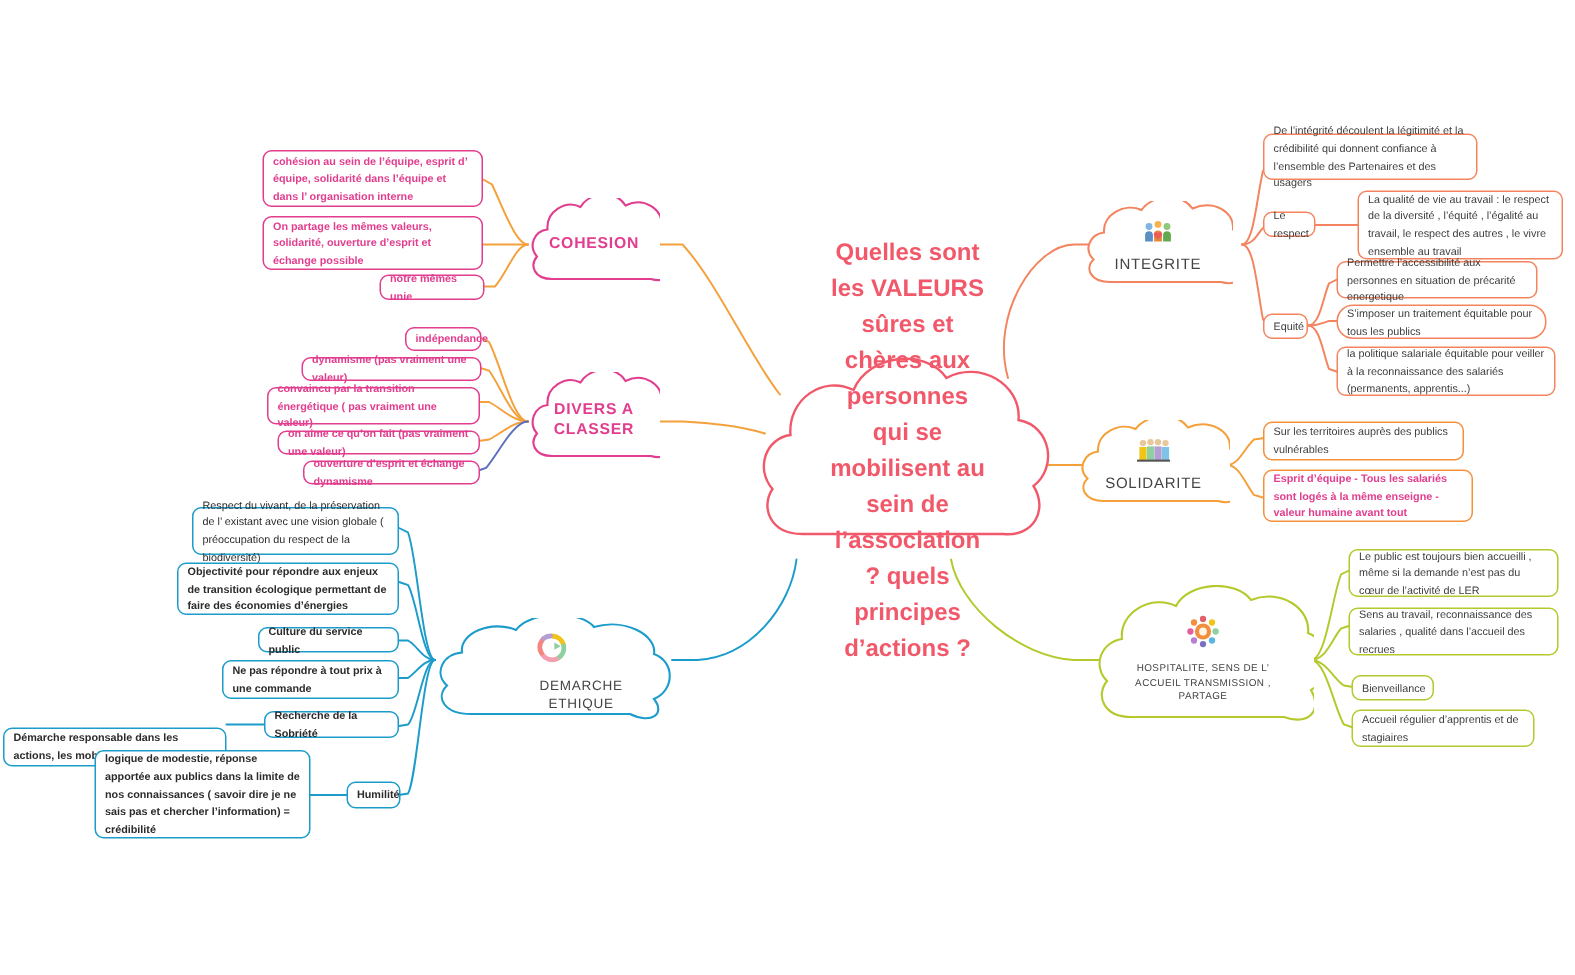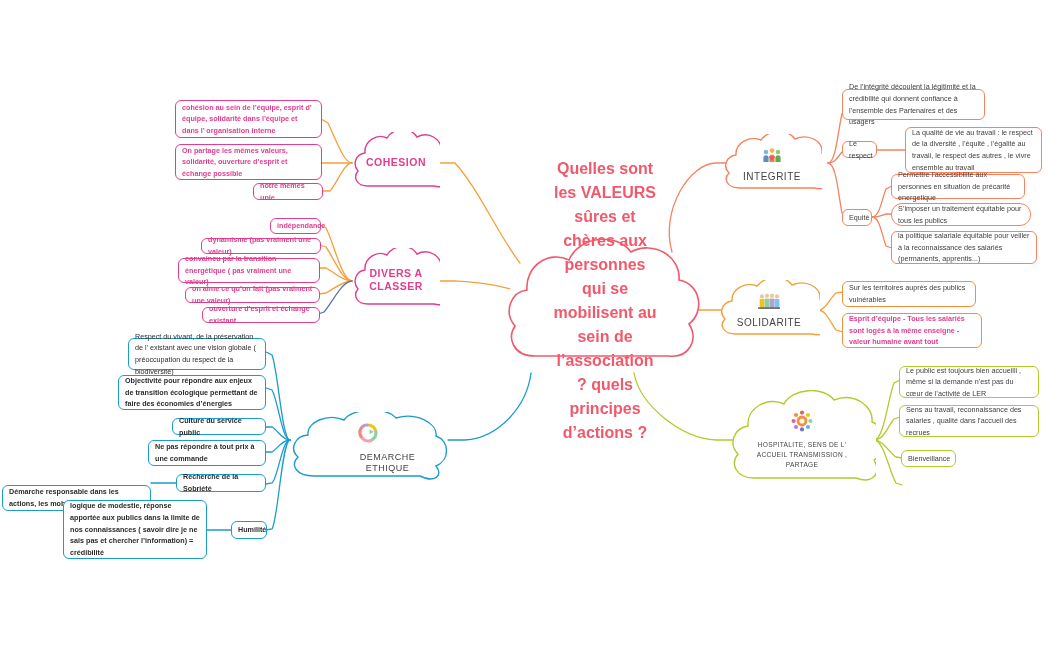--- a/index.html
+++ b/index.html
@@ -219,21 +219,21 @@
   <div class="box b-pink" style="left:201px; top:238px; width:120px; height:16px;">
     <span>dynamisme (pas vraiment une valeur)</span>
   </div>
   <div class="box b-pink" style="left:178px; top:258px; width:142px; height:25px;">
     <span>convaincu par la transition énergétique ( pas vraiment une valeur)</span>
   </div>
   <div class="box b-pink" style="left:185px; top:287px; width:135px; height:16px;">
     <span>on aime ce qu’on fait (pas vraiment une valeur)</span>
   </div>
   <div class="box b-pink" style="left:202px; top:307px; width:118px; height:16px;">
-    <span>ouverture d’esprit et échange existant</span>
+    <span>ouverture d’esprit et échange dynamisme</span>
   </div>
 
   <div class="cloud" style="left:722px; top:134px; width:100px; height:62px;">
     <svg class="cloud-svg" viewBox="0 0 100 62" preserveAspectRatio="none">
       <path d="M 18 54 C 5 54 1 45 7 39 C 0 32 5 22 14 21
                C 13 9 28 1 39 6 C 46 -4 65 -6 73 5
                C 87 -1 101 7 100 19 C 111 22 112 36 103 42
                C 109 50 103 57 92 54 Z" fill="#ffffff" stroke="#f4845f" stroke-width="1.4"></path>
     </svg>
     <div class="cloud-inner">
@@ -334,20 +334,23 @@
 
   <div class="box b-green" style="left:899px; top:366px; width:140px; height:32px;">
     <span>Le public est toujours bien accueilli , même si la demande  n’est pas du cœur de l’activité de LER</span>
   </div>
   <div class="box b-green" style="left:899px; top:405px; width:140px; height:32px;">
     <span>Sens au travail, reconnaissance des salaries , qualité dans l’accueil des recrues</span>
   </div>
   <div class="box b-green" style="left:901px; top:450px; width:55px; height:17px;">
     <span>Bienveillance</span>
   </div>
+  <div class="box b-green" style="left:901px; top:473px; width:122px; height:25px;">
+    <span>Accueil régulier d’apprentis et de stagiaires</span>
+  </div>
 
   <div class="cloud" style="left:288px; top:412px; width:160px; height:72px;">
     <svg class="cloud-svg" viewBox="0 0 160 72" preserveAspectRatio="none">
       <path d="M 26 64 C 8 64 2 53 10 45 C 1 37 7 24 20 23
                C 18 10 40 1 56 8 C 64 -4 98 -6 108 6
                C 128 0 150 11 148 24 C 162 29 162 48 148 54
                C 156 64 146 71 132 64 Z" fill="#ffffff" stroke="#1b9ccb" stroke-width="1.4"></path>
     </svg>
     <div class="cloud-inner">
       <span class="node-icon">

